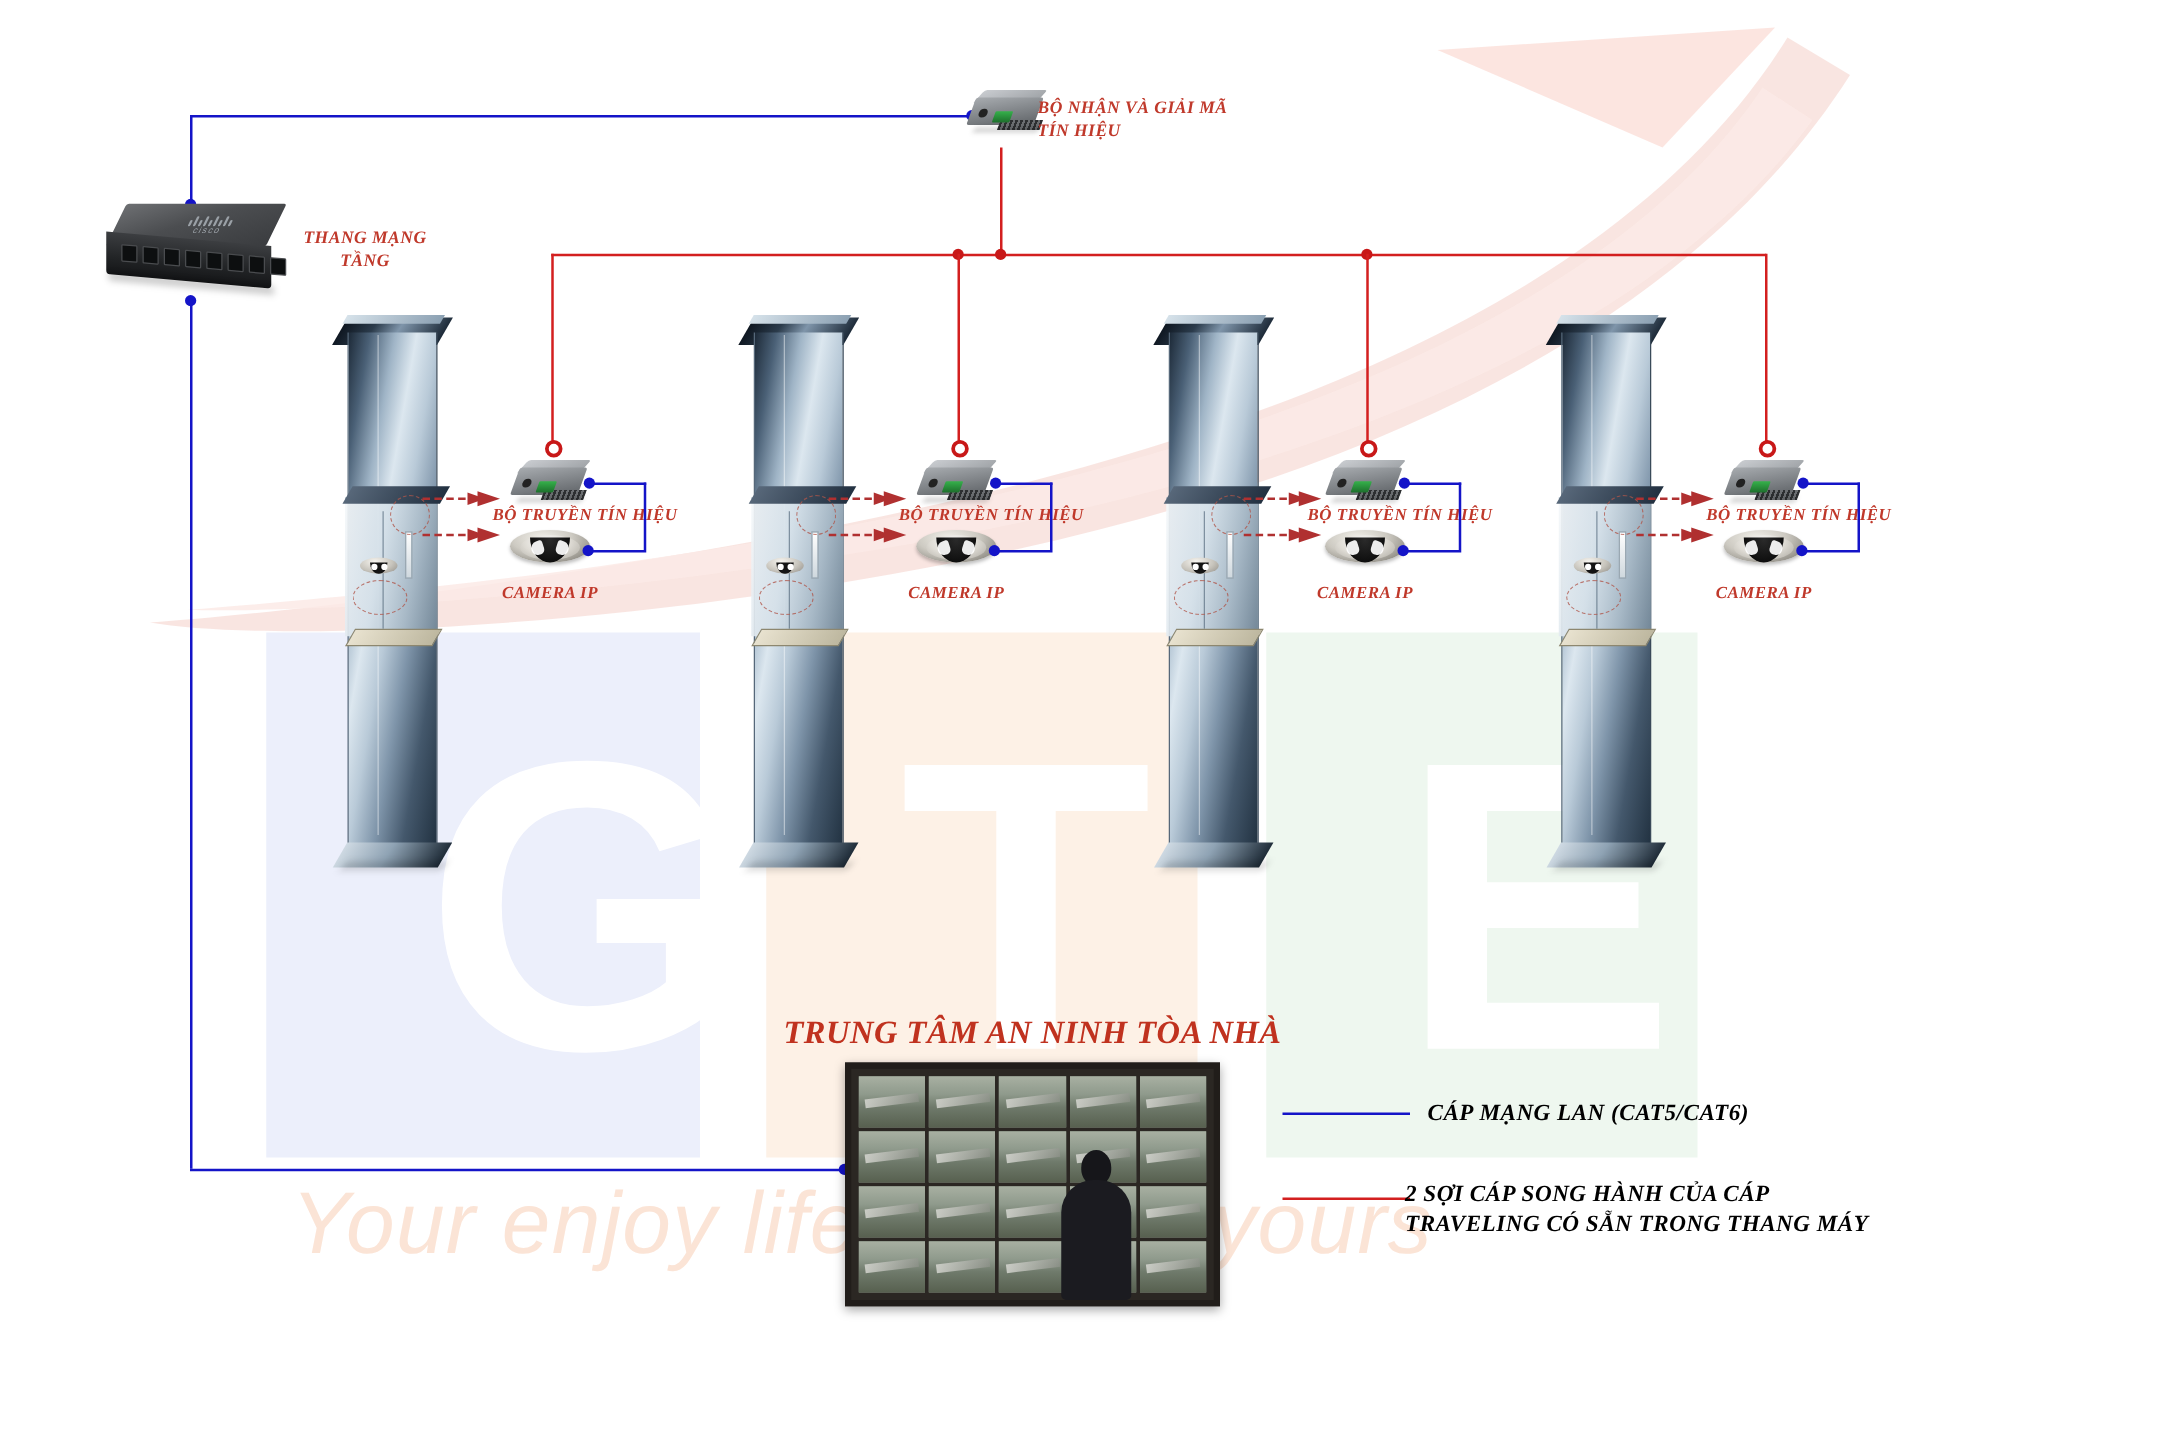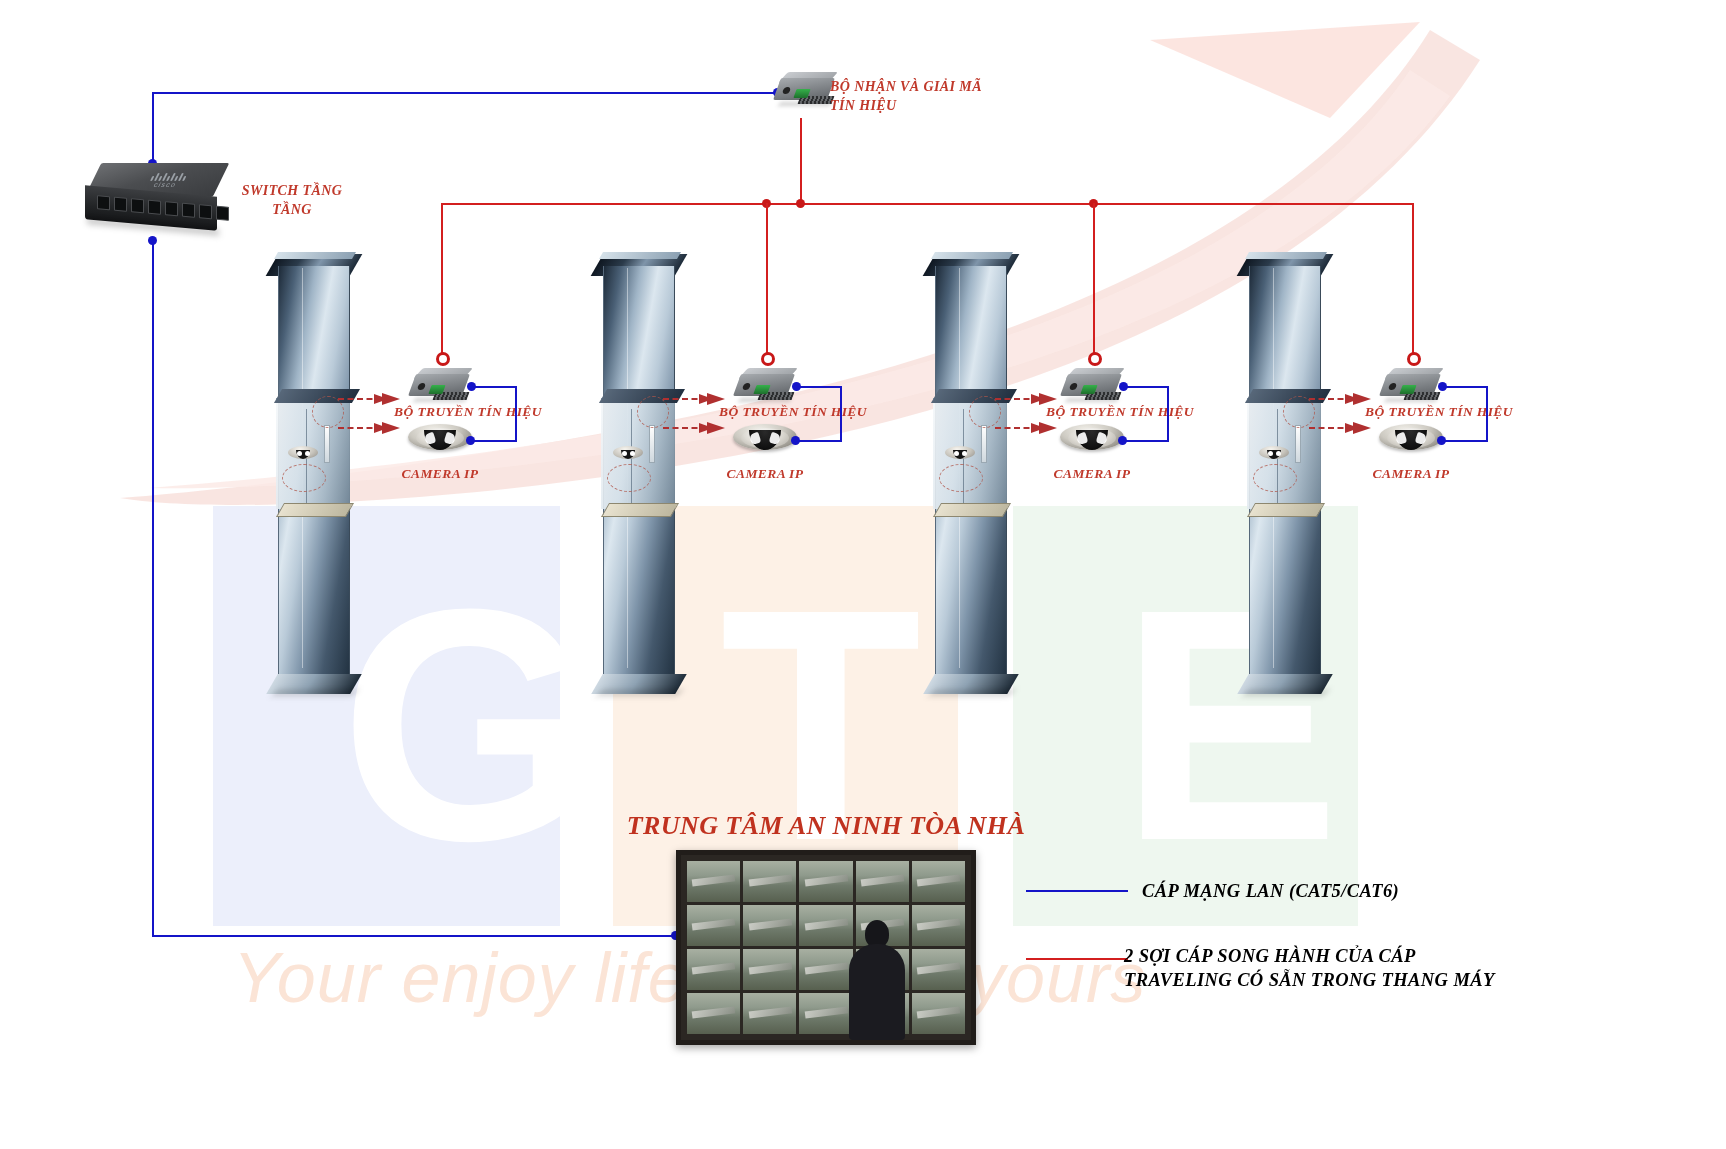--- a/index.html
+++ b/index.html
@@ -256,21 +256,21 @@
         <i></i>
         <i></i>
         <i></i>
         <i></i>
         <i></i>
         <i></i>
         <i></i>
     </div>
     <div class="sw-shadow"></div>
   </div>
-  <div class="lbl lbl-md" style="left:222px;top:182px;width:140px;">SWITCH TẦNG
+  <div class="lbl lbl-md" style="left:222px;top:182px;width:140px;">THANG MẠNG
 TẦNG</div>
 
   <div class="elev" style="left:268px;top:250px;">
     <div class="cap"></div>
     <div class="cap-edge"></div>
     <div class="shaft"></div>
     <div class="shaft-inner"></div>
     <div class="car">
       <div class="car-roof"></div>
       <div class="car-door"></div>

